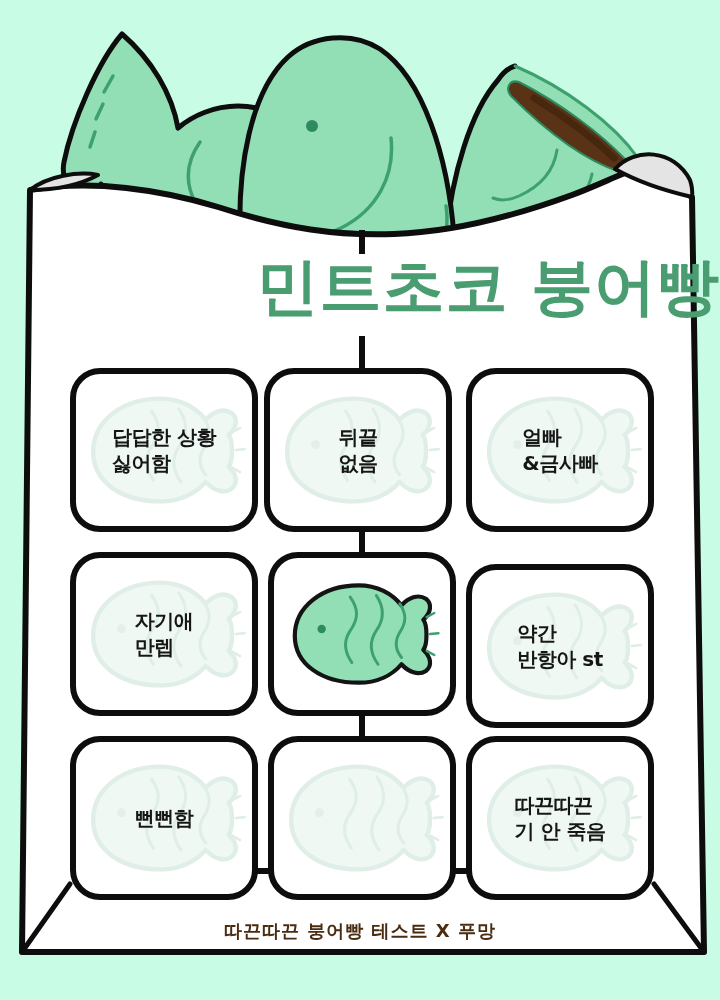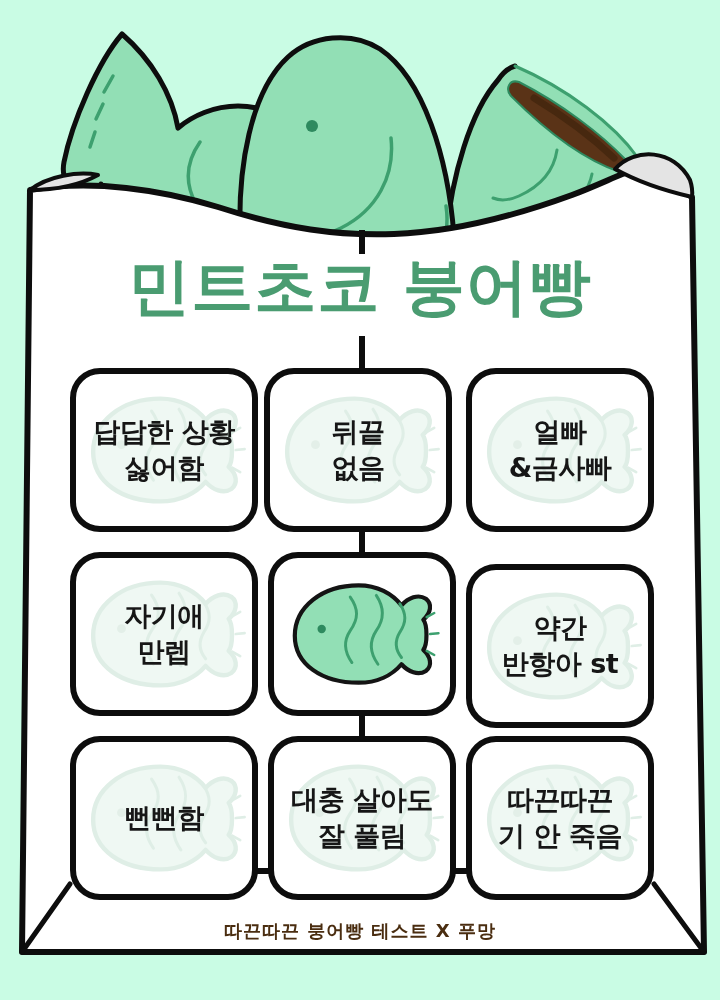--- a/index.html
+++ b/index.html
@@ -6,39 +6,39 @@
   body{
     background:#c9fce4;
     font-family:"DejaVu Sans","Liberation Sans",sans-serif;
     width:720px;height:1000px;overflow:hidden;
   }
   .poster{position:relative;width:720px;height:1000px;background:#c9fce4;}
   .scene{position:absolute;left:0;top:0;z-index:0;}
 
   .title{
     position:absolute;left:0;top:238px;width:720px;height:100px;
-    line-height:98px;text-align:center;z-index:2;
+    line-height:98px;text-align:right;z-index:2;
     font-size:62px;font-weight:800;letter-spacing:1px;
     color:#4a9c71;
   }
 
   .cell{
     position:absolute;width:188px;height:164px;box-sizing:border-box;
     background:#ffffff;border:6px solid #0d0d0d;border-radius:30px;
     display:flex;align-items:center;justify-content:center;z-index:2;
     overflow:hidden;
   }
   .cell .wm{
     position:absolute;left:50%;top:50%;transform:translate(-50%,-50%);
     z-index:1;
   }
   .cell .txt{
     position:relative;z-index:2;
-    font-size:27px;font-weight:800;line-height:1.32;
-    text-align:center;white-space:pre-line;color:#161616;
+    font-size:20px;font-weight:800;line-height:1.32;
+    text-align:left;white-space:pre-line;color:#161616;
     letter-spacing:-0.5px;
   }
   .cell .cf{position:relative;z-index:2;}
 
   .footer{
     position:absolute;left:0;top:913px;width:720px;height:36px;
     line-height:36px;text-align:center;z-index:2;
     font-size:18px;font-weight:800;letter-spacing:1px;
     color:#4a2d10;
   }
@@ -140,22 +140,20 @@
   <div class="cell" style="left:70px;top:736px">
     <svg class="wm" width="178" height="124" viewBox="0 0 200 140" style="--fb:#eff8f3;--fo:#dfeee6;--fd:#dfeee6;--fe:#e3efe8">
         <use href="#fishShape"></use>
       </svg>
     <div class="txt">뻔뻔함</div>
   </div>
   <div class="cell" style="left:268px;top:736px">
     <svg class="wm" width="178" height="124" viewBox="0 0 200 140" style="--fb:#eff8f3;--fo:#dfeee6;--fd:#dfeee6;--fe:#e3efe8">
         <use href="#fishShape"></use>
       </svg>
-    <div class="txt">대충 살아도
-잘 풀림</div>
   </div>
   <div class="cell" style="left:466px;top:736px">
     <svg class="wm" width="178" height="124" viewBox="0 0 200 140" style="--fb:#eff8f3;--fo:#dfeee6;--fd:#dfeee6;--fe:#e3efe8">
         <use href="#fishShape"></use>
       </svg>
     <div class="txt">따끈따끈
 기 안 죽음</div>
   </div>
 
   <div class="footer">따끈따끈 붕어빵 테스트 X 푸망</div>

